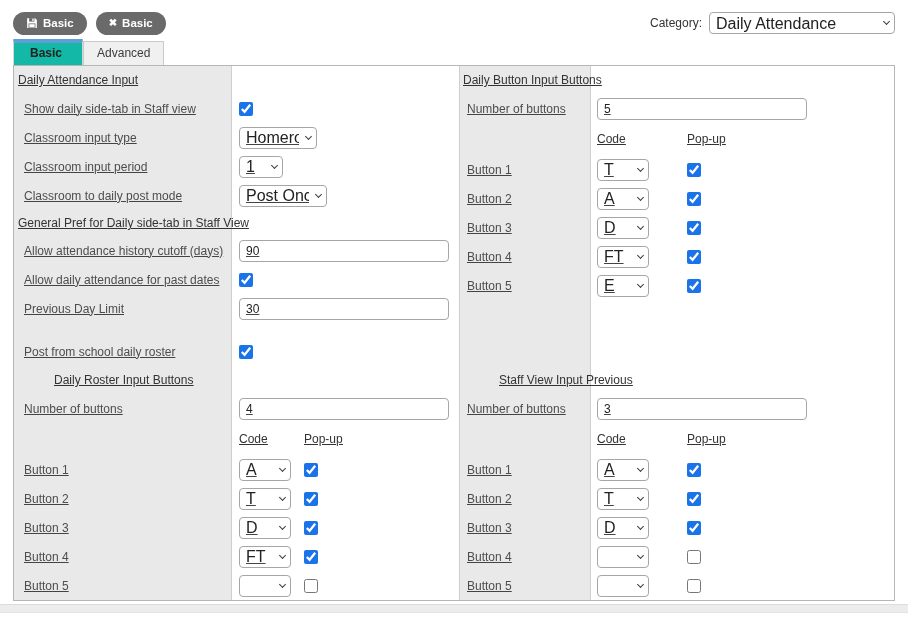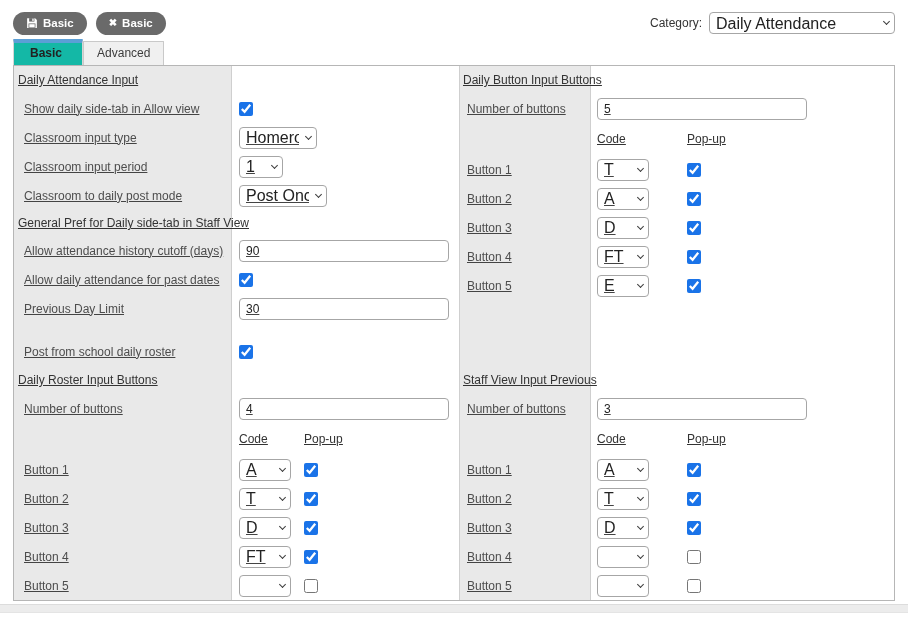--- a/index.html
+++ b/index.html
@@ -46,21 +46,21 @@
     content:"";position:absolute;left:0;top:0;bottom:0;width:217px;
     background:var(--label-bg);border-right:1px solid var(--col-border);
   }
   .sec.right::before{
     content:"";position:absolute;left:0;top:0;bottom:0;width:130px;
     background:var(--label-bg);border-left:1px solid var(--col-border);border-right:1px solid var(--col-border);
   }
   .row{display:flex;align-items:center;position:relative;height:29px;}
   .hr1{height:28px;}
   .hr2{height:26px;}
-  .hr3{height:28px;}
+  .hr3{height:28px;padding-left:36px;}
   .chr{height:32px;}
   .sp14{height:14px;}
   .sp66{height:66px;}
   .lab{flex:none;width:217px;padding-left:10px;color:#4d4d4d;white-space:nowrap;}
   .sec.right .lab{width:130px;padding-left:8px;}
   .sec-title{flex:none;padding-left:4px;color:#333;text-decoration:underline;white-space:nowrap;}
   .ctl{display:flex;align-items:center;padding-left:8px;}
   .colhead{color:#333;text-decoration:underline;}
   .codecol{display:inline-flex;width:65px;}
   .sec.right .codecol{width:90px;}
@@ -125,21 +125,21 @@
 </div>
 
 <div class="panel">
 
   <div class="sec left">
 
     <div class="row hr1">
       <div class="sec-title">Daily Attendance Input</div>
     </div>
     <div class="row">
-      <div class="lab">Show daily side-tab in Allow view</div>
+      <div class="lab">Show daily side-tab in Staff view</div>
       <div class="ctl">
           <input type="checkbox" checked="" style="">
         </div>
     </div>
     <div class="row">
       <div class="lab">Classroom input type</div>
       <div class="ctl">
           <span class="selwrap">
             <select class="w-homeroom"><option>Homeroom</option></select>
             <span class="chev"></span>

